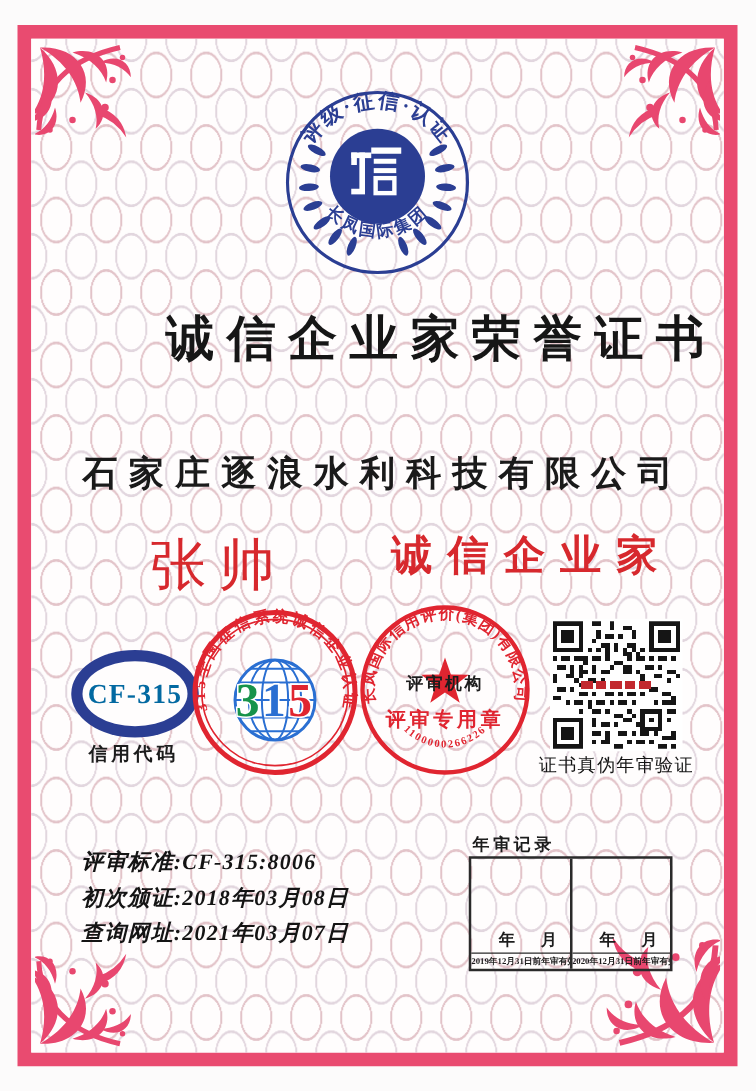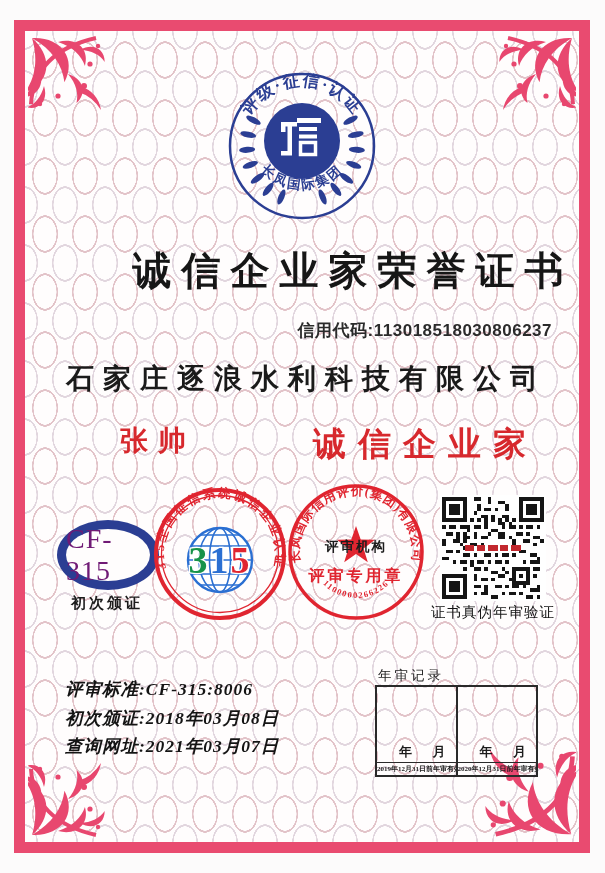--- a/index.html
+++ b/index.html
@@ -18,36 +18,36 @@
   .corner.tr{right:3px;top:3px;transform:scaleX(-1);}
   .corner.bl{left:3px;bottom:3px;transform:scaleY(-1);}
   .corner.br{right:3px;bottom:3px;width:104px;height:104px;transform:scale(-1,-1);}
   .emblem{position:absolute;left:202px;top:40px;width:150px;height:150px;}
   .title{position:absolute;top:213px;left:0;width:100%;text-align:center;font-size:39px;font-weight:bold;
     letter-spacing:10px;text-indent:10px;color:#161616;font-family:"Liberation Sans",sans-serif;margin-left:46px;}
   .credit{position:absolute;top:288px;right:27px;font-size:17px;font-weight:bold;color:#2b2b2b;
     font-family:"Liberation Sans",sans-serif;letter-spacing:.5px;}
   .company{position:absolute;top:329px;left:0;width:100%;text-align:center;font-size:28px;font-weight:bold;
     letter-spacing:9px;text-indent:9px;color:#1a1a1a;font-family:"Liberation Sans",sans-serif;}
-  .person{position:absolute;left:95px;top:391px;font-size:28px;font-weight:bold;letter-spacing:10px;color:#d7282d;}
+  .person{position:absolute;left:95px;top:391px;font-size:45px;font-weight:normal;letter-spacing:10px;color:#d7282d;}
   .honor{position:absolute;left:288px;top:391px;font-size:33px;font-weight:bold;letter-spacing:12px;color:#d7282d;text-align:center;}
   .cf-oval{position:absolute;left:32px;top:489px;width:102px;height:70px;background:#2b3e93;border-radius:50%;
     display:flex;align-items:center;justify-content:center;}
   .cf-oval .cf-white{width:84px;height:52px;background:#fffdfd;border-radius:50%;display:flex;align-items:center;justify-content:center;}
-  .cf-oval .cf-text{font-size:28px;font-weight:normal;color:#701a75;letter-spacing:1px;}
+  .cf-oval .cf-text{font-size:22px;font-weight:bold;color:#0369a1;letter-spacing:1px;}
   .cf-caption{position:absolute;left:46px;top:563px;font-size:15px;font-weight:bold;color:#1c1c1c;letter-spacing:3px;}
   .seal-globe{position:absolute;left:127px;top:455px;width:136px;height:136px;}
   .seal-org{position:absolute;left:261px;top:451px;width:140px;height:140px;}
   .qr{position:absolute;left:415px;top:464px;width:106px;height:106px;background:#fff;padding:2px;box-sizing:border-box;}
   .qr svg{display:block;width:100%;height:100%;}
   .qr-caption{position:absolute;left:400px;top:572px;width:136px;text-align:center;font-size:14.5px;font-weight:normal;
     color:#141414;letter-spacing:1px;}
   .details{position:absolute;left:40px;top:644px;font-size:17.5px;font-weight:bold;color:#141414;
     line-height:28.5px;letter-spacing:1px;font-style:italic;}
-  .annual-title{position:absolute;left:353px;top:636px;font-size:13.5px;font-weight:normal;color:#1c1c1c;letter-spacing:3px;}
+  .annual-title{position:absolute;left:353px;top:636px;font-size:13.5px;font-weight:bold;color:#1c1c1c;letter-spacing:3px;}
   .annual{position:absolute;left:350px;top:654px;width:163px;height:92px;border:2px solid #2a2a2a;box-sizing:border-box;display:flex;}
   .annual .cell{flex:1;display:flex;flex-direction:column;justify-content:flex-end;min-width:0;}
   .annual .cell + .cell{border-left:2px solid #2a2a2a;}
   .ym{display:flex;justify-content:space-between;padding:0 10px 1px 22px;font-size:13px;font-weight:bold;color:#1c1c1c;}
   .note{border-top:1.5px solid #2a2a2a;font-size:7px;font-weight:bold;color:#1c1c1c;text-align:center;
     padding:1px 0;white-space:nowrap;overflow:hidden;transform-origin:center;}
 </style>
 </head>
 <body>
 
@@ -153,31 +153,30 @@
           <rect x="72" y="56" width="18" height="4"></rect>
           <rect x="72" y="63.5" width="18" height="4"></rect>
           <rect x="73.5" y="71.5" width="15" height="12" fill="none" stroke="#ffffff" stroke-width="3.5"></rect>
         </g>
         <text font-size="13.5" font-weight="bold" fill="#2b3e93" letter-spacing="2" text-anchor="middle">
           <textPath href="#arcBot" startOffset="50%">长凤国际集团</textPath>
         </text>
       </svg>
 
       <div class="title">诚信企业家荣誉证书</div>
-      <div class="credit">信用代码:113018518030806237</div>
       <div class="company">石家庄逐浪水利科技有限公司</div>
       <div class="person">张帅</div>
       <div class="honor">诚信企业家</div>
 
       <div class="cf-oval">
         <div class="cf-white">
           <span class="cf-text">CF-315</span>
         </div>
       </div>
-      <div class="cf-caption">初次颁证</div>
+      <div class="cf-caption">信用代码</div>
 
       <svg class="seal-globe" viewBox="0 0 136 136">
         <circle cx="68" cy="68" r="64" fill="none" stroke="#e02530" stroke-width="4"></circle>
         <circle cx="68" cy="68" r="58.5" fill="none" stroke="#e02530" stroke-width="1.3"></circle>
         <path id="arc315" d="M 16,88 A 56,56 0 1 1 120,88" fill="none"></path>
         <text font-size="12.5" font-weight="bold" fill="#e02530" letter-spacing="2.5" text-anchor="middle">
           <textPath href="#arc315" startOffset="50%">315全国征信系统诚信企业认证</textPath>
         </text>
         <g stroke="#2a6fd2" fill="none" stroke-width="1.6">
           <circle cx="68" cy="74" r="32" stroke-width="2.4" fill="#ffffff"></circle>

